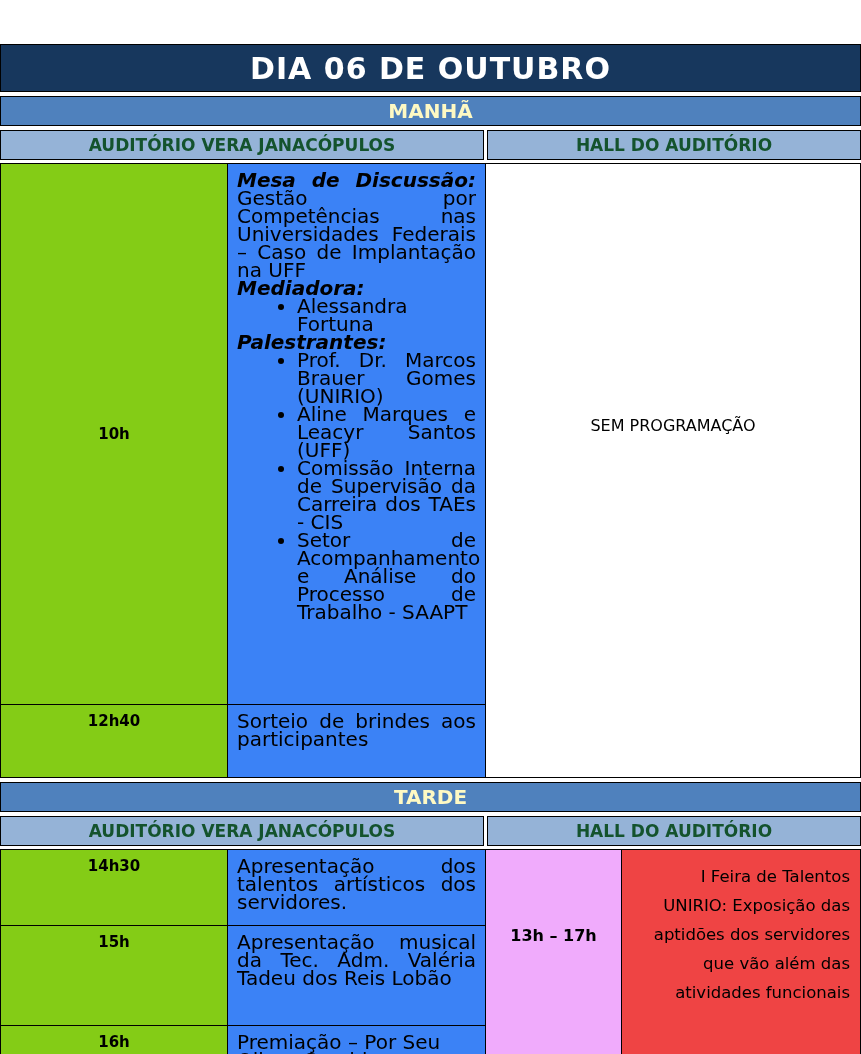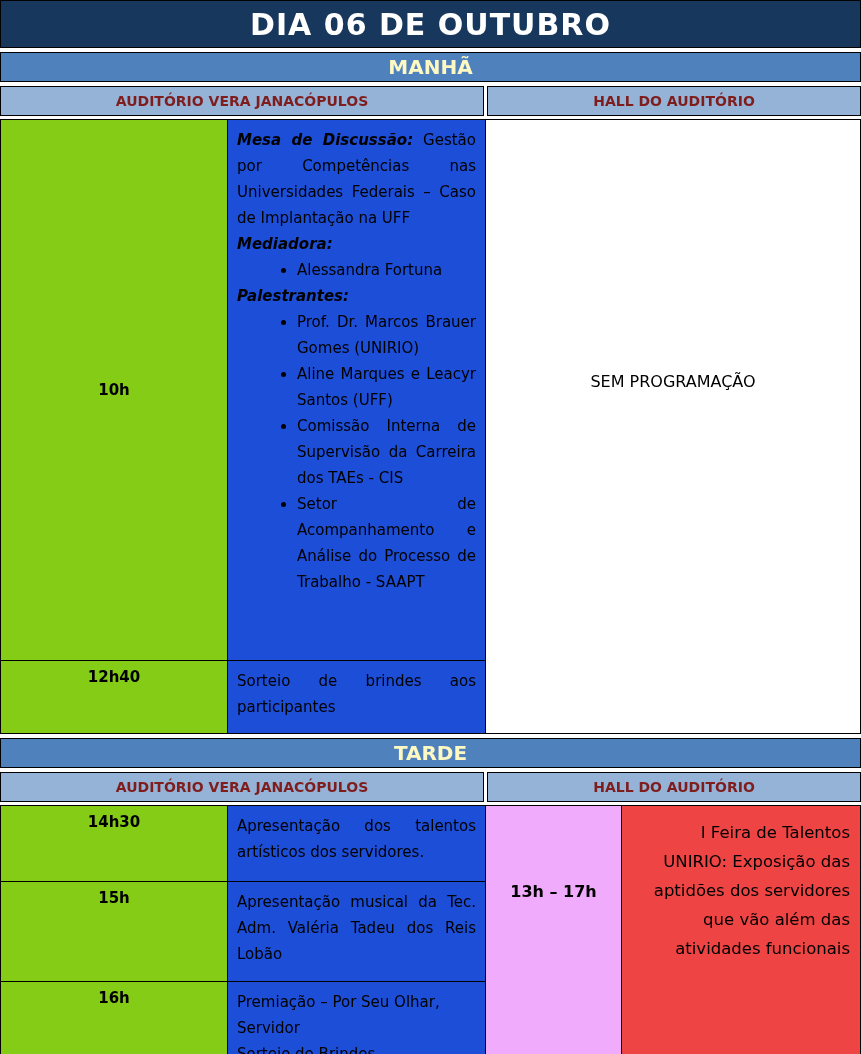--- a/index.html
+++ b/index.html
@@ -1,43 +1,43 @@
 <!DOCTYPE html>
 <html><head>
 <meta charset="utf-8">
 <style>
   html,body{margin:0;padding:0;background:#fff;}
   .page{width:861px;font-family:"DejaVu Sans","Liberation Sans",sans-serif;color:#000;}
 
   .title-bar{height:48px;display:flex;align-items:center;justify-content:center;
     background:#17375D;color:#fff;font-size:30px;font-weight:bold;letter-spacing:1px;
-    border:1px solid #000;box-sizing:border-box;margin-bottom:4px;}
+    border:1px solid #000;box-sizing:border-box;margin-bottom:4px;margin-top:44px;}
 
   .section-bar{height:30px;display:flex;align-items:center;justify-content:center;
     background:#4F81BD;color:#fef9c3;font-size:20px;font-weight:bold;
     border:1px solid #000;box-sizing:border-box;margin-bottom:4px;}
 
   .col-headers{display:grid;grid-template-columns:484px 1fr;column-gap:3px;margin-bottom:3px;}
   .col-header{height:30px;display:flex;align-items:center;justify-content:center;
-    background:#95B3D7;color:#7f1d1d;font-size:14px;font-weight:bold;
+    background:#95B3D7;color:#14532d;font-size:17px;font-weight:bold;
     border:1px solid #000;box-sizing:border-box;}
 
   .tbody{border:1px solid #000;box-sizing:border-box;display:grid;background:#fff;}
   .morning-body{grid-template-columns:227px 258px 1fr;grid-template-rows:541px 1fr;height:615px;margin-bottom:4px;}
   .afternoon-body{grid-template-columns:227px 258px 136px 1fr;grid-template-rows:76px 100px 1fr;height:250px;}
 
   .cell{box-sizing:border-box;overflow:hidden;}
   .bdr{border-right:1px solid #000;}
   .bdb{border-bottom:1px solid #000;}
 
   .time-cell{background:#84cc16;display:flex;justify-content:center;font-weight:bold;font-size:15px;}
   .v-center{align-items:center;}
   .v-top{align-items:flex-start;padding-top:7px;}
 
-  .content-cell{background:#1d4ed8;padding:7px 9px;font-size:15px;line-height:26px;}
+  .content-cell{background:#3b82f6;padding:7px 9px;font-size:20px;line-height:18px;}
   .content-cell p{margin:0;}
   .justify{text-align:justify;}
   .bi{font-weight:bold;font-style:italic;}
   .content-cell ul{margin:0;padding-left:60px;list-style:disc;}
   .content-cell li{text-align:justify;}
 
   .hall-cell{background:#fff;display:flex;align-items:center;justify-content:center;
     font-size:16px;padding-bottom:90px;}
   .hall-time-cell{background:#f0abfc;display:flex;align-items:center;justify-content:center;
     font-weight:bold;font-size:16px;padding-bottom:78px;}

